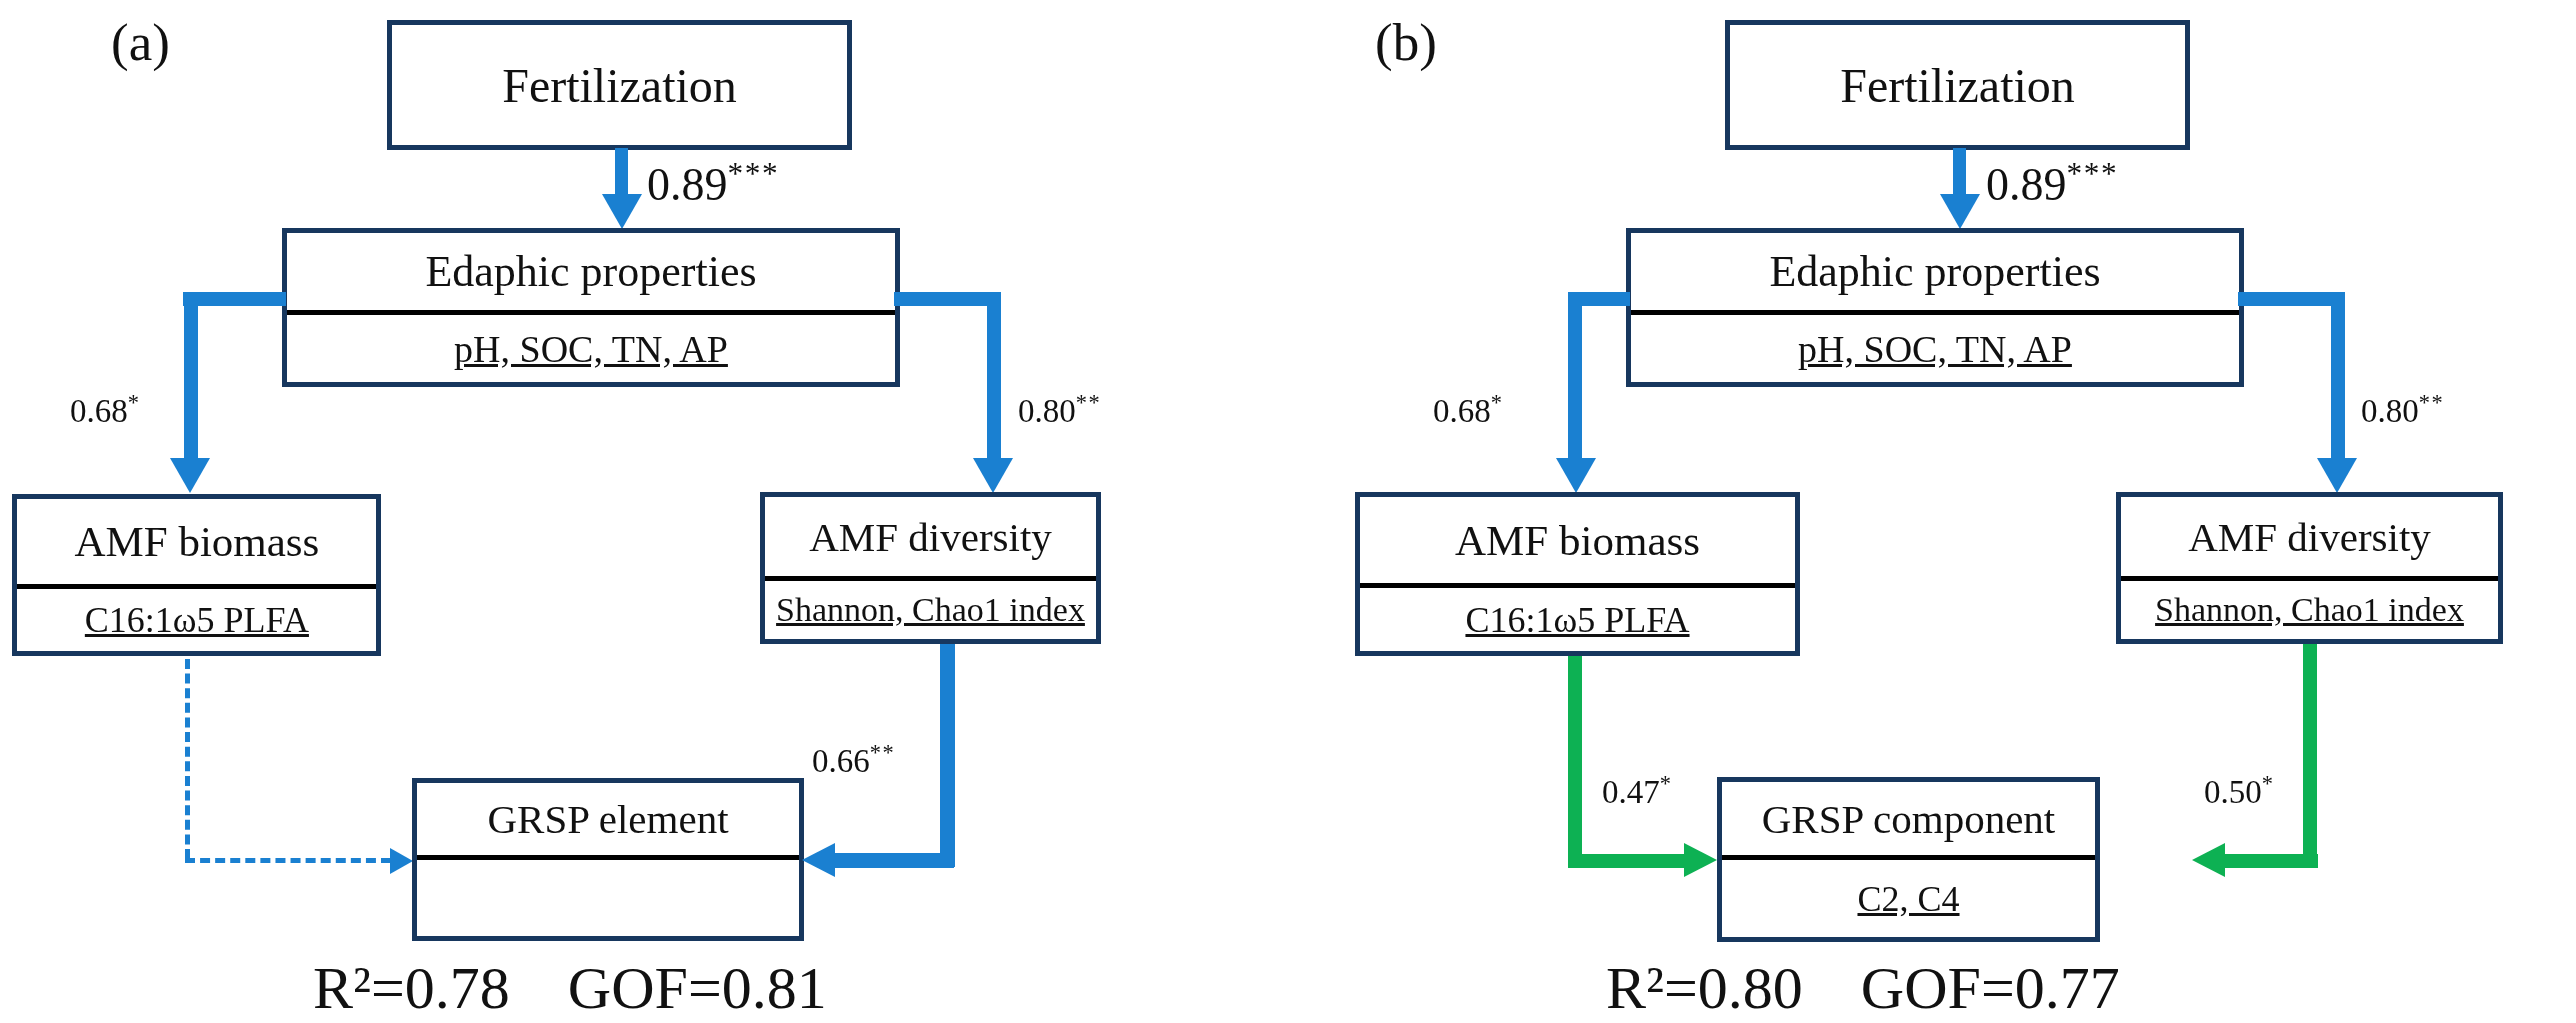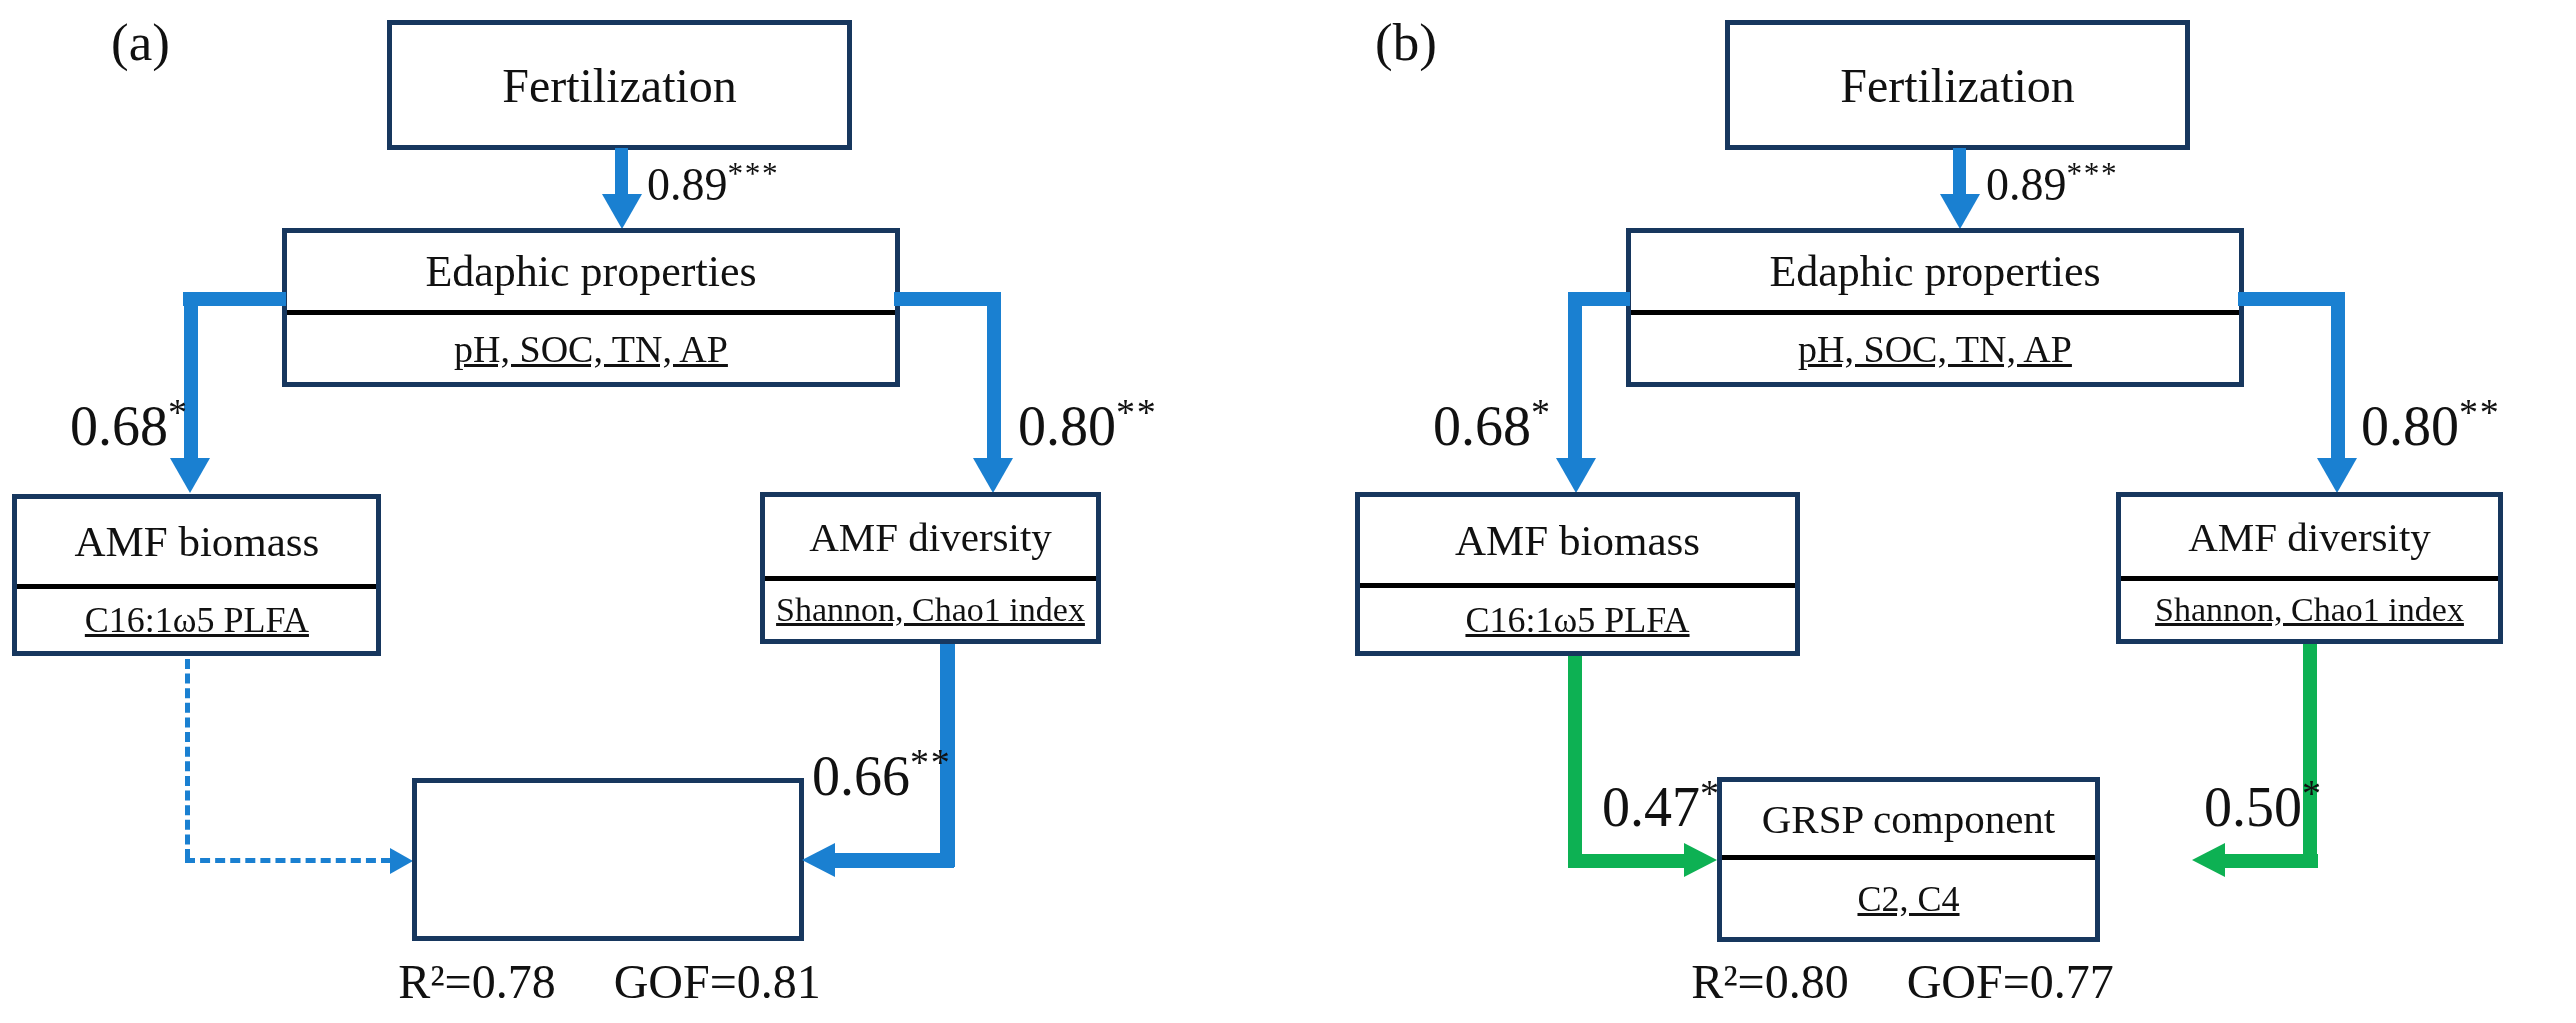--- a/index.html
+++ b/index.html
@@ -49,28 +49,28 @@
     border-top:17.3px solid transparent;border-bottom:17.3px solid transparent;
     border-right:33px solid var(--c);}
   .head-right{position:absolute;width:0;height:0;
     border-top:17.3px solid transparent;border-bottom:17.3px solid transparent;
     border-left:33px solid var(--c);}
   .head-right-sm{position:absolute;width:0;height:0;
     border-top:13px solid transparent;border-bottom:13px solid transparent;
     border-left:23px solid var(--c);}
   .coef{
     position:absolute;
-    font-size:56px;
+    font-size:33px;
     white-space:nowrap;
   }
   .coef sup{font-size:0.68em;letter-spacing:1.6px;}
   .stats{
     position:absolute;
-    font-size:48px;
-    text-align:center;
+    font-size:60px;
+    text-align:left;
     white-space:nowrap;
   }
   .stats .gap{display:inline-block;width:58px;}
 </style>
 </head>
 <body>
 
 <div id="stage">
 
   <div>
@@ -121,20 +121,21 @@
       <div class="sub-sec" style="font-size:34px;">Shannon, Chao1 index</div>
     </div>
 
     <div style="--c:var(--blue);">
       <div class="vdash" style="left:185px;top:659px;height:200px;"></div>
       <div class="hdash" style="left:185px;top:858px;width:206px;"></div>
       <div class="head-right-sm" style="left:390px;top:848px;"></div>
     </div>
 
     <div class="node" style="left:412px;top:778px;width:392px;height:163px;">
+      <div class="title-sec with-div" style="height:77px;font-size:41px;">GRSP element</div>
     </div>
 
     <div style="--c:var(--blue);">
       <div class="vbar" style="left:940px;top:644px;width:15px;height:223px;"></div>
       <div class="hbar" style="left:833px;top:853px;width:121px;height:15px;"></div>
       <div class="head-left" style="left:802px;top:843px;"></div>
     </div>
     <div class="coef" style="left:812px;top:740px;">
       <span>0.66</span><sup>**</sup>
     </div>

